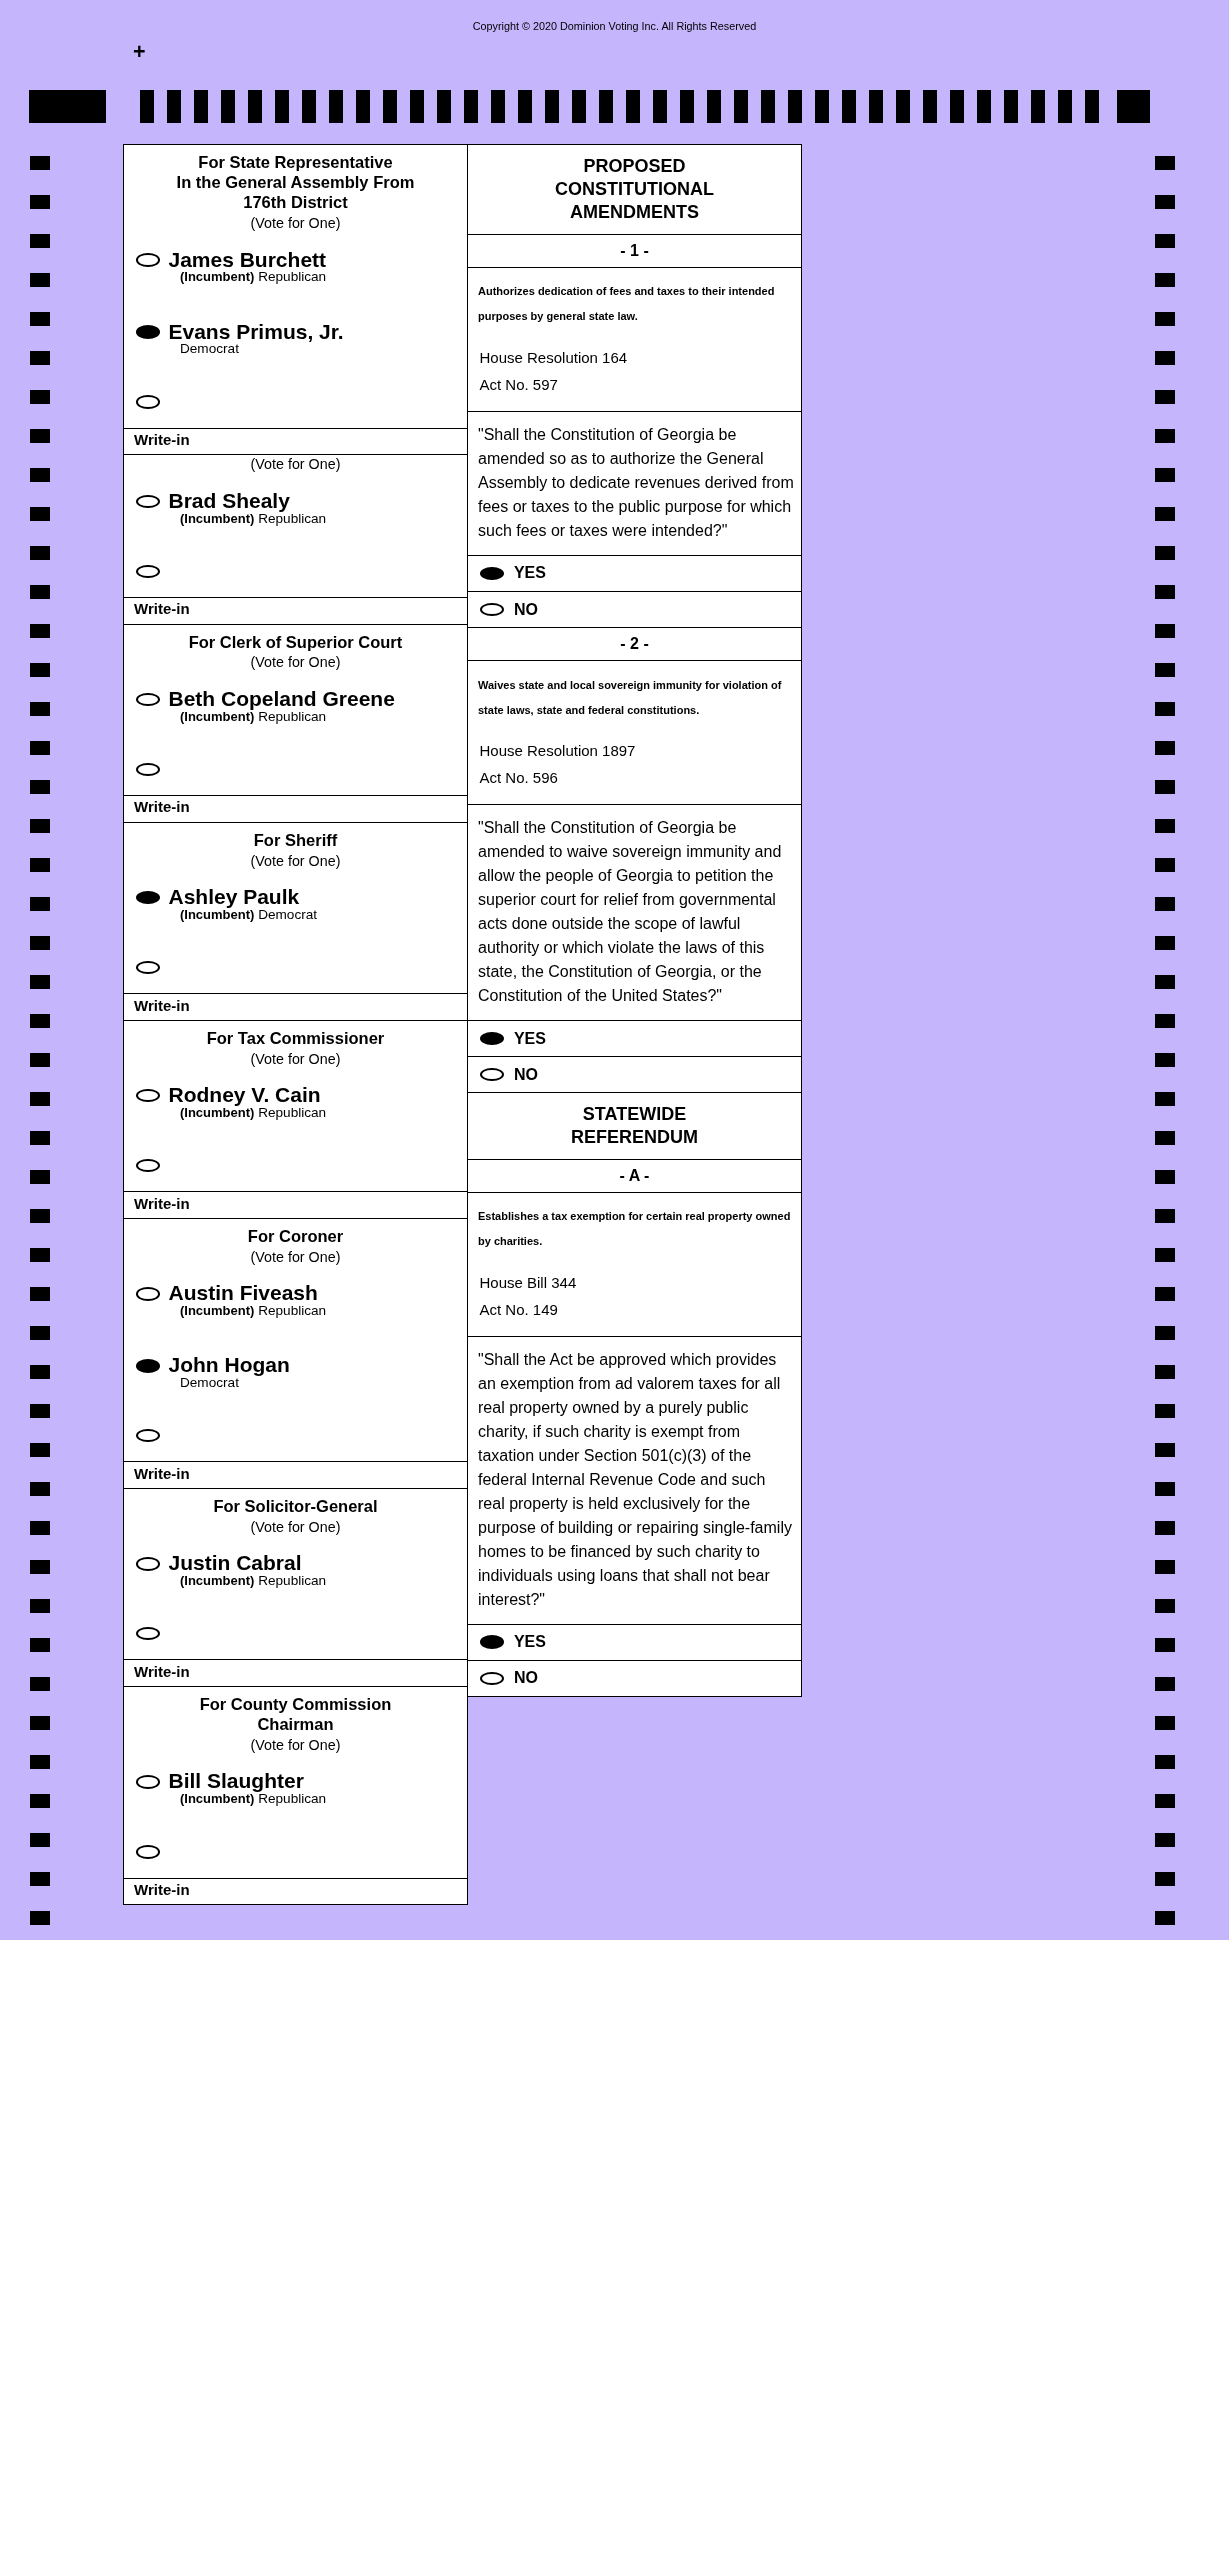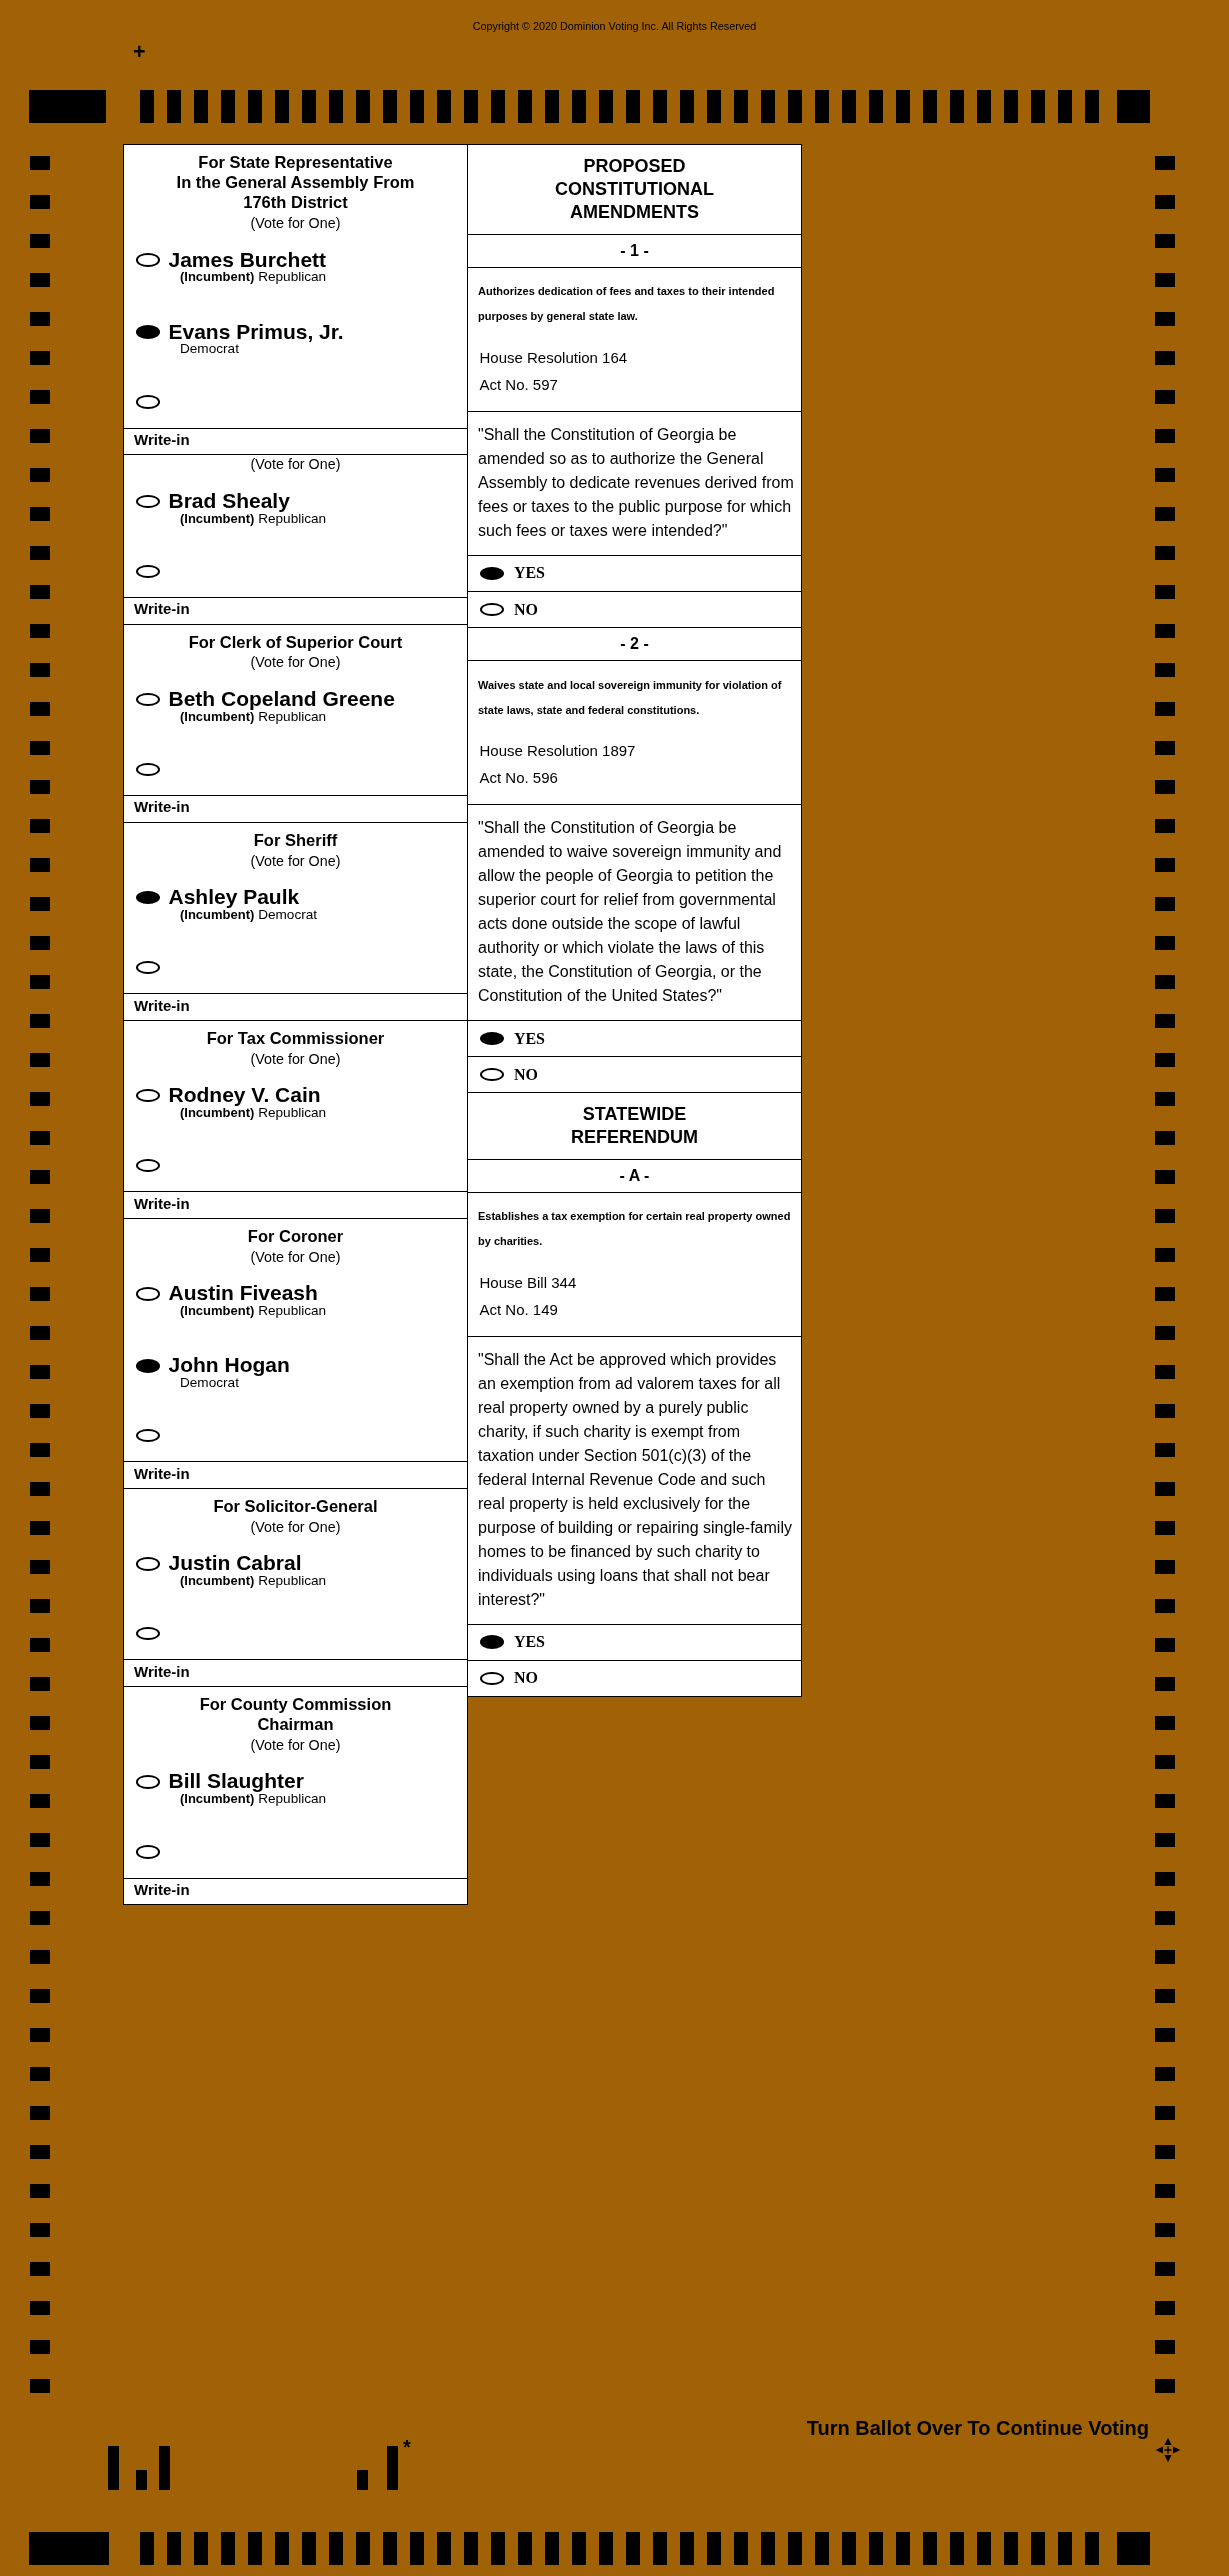--- a/index.html
+++ b/index.html
@@ -1,18 +1,18 @@
 <!DOCTYPE html>
 <html style="font-size:11.5px"><head>
 <meta charset="utf-8">
 <style>
   * { box-sizing: border-box; margin: 0; padding: 0; }
   body { margin: 0; background: #fff; }
   .page {
-    position: relative; width: 1229px; height: 2576px; background: #a16207;
+    position: relative; width: 1229px; height: 1940px; background: #c4b5fd;
     font-family: "Liberation Sans", "DejaVu Sans", sans-serif; color: #000; overflow: hidden;
   }
   .copyright { position: absolute; top: 20px; left: 0; width: 100%; text-align: center; font-size: 10.8px; }
   .plus-mark { position: absolute; top: 40px; left: 133px; font-size: 21.5px; font-weight: bold; }
 
   
   .tm   { position: absolute; background: #000; }
   .tm-row { position: absolute; height: 33px;
             background: repeating-linear-gradient(90deg, #000 0 13.6px, transparent 13.6px 27px); }
   .tm-col { position: absolute; width: 20px;
@@ -38,21 +38,21 @@
   .cand-detail b { font-size: 13px; }
   .blank-row { padding: 13px 0 17px 11.5px; }
   .writein { border-top: 1.4px solid #000; }
   .writein-label { font-size: 15px; font-weight: bold; padding: 2.2px 0 6.5px 10px; }
 
   .mhead { font-size: 18px; font-weight: bold; text-align: center; white-space: pre-line; line-height: 23px; padding: 10px 0; }
   .m-number { font-size: 16px; font-weight: bold; text-align: center; padding: 7.2px 0; border-bottom: 1.4px solid #000; }
   .m-summary { font-size: 11px; font-weight: bold; line-height: 25px; padding: 11.5px 8.6px 5.7px 10px; }
   .m-refs { font-size: 15px; line-height: 27px; white-space: pre-line; padding: 8.6px 8.6px 13px 11.5px; }
   .m-question { border-top: 1.4px solid #000; font-size: 16px; line-height: 24px; padding: 11.5px 5.7px 11.5px 10px; }
-  .choice { display: flex; align-items: center; border-top: 1.4px solid #000; padding: 8.6px 0 8.6px 11.5px; font-family: Liberation Serif, serif; }
+  .choice { display: flex; align-items: center; border-top: 1.4px solid #000; padding: 8.6px 0 8.6px 11.5px; }
   .choice-label { font-size: 16px; font-weight: bold; margin-left: 10px; }
 
   
   .turn-over { position: absolute; top: 2417px; right: 80px; font-size: 20px; font-weight: bold; }
   .crosshair { position: absolute; left: 1155px; top: 2437px; }
   .asterisk  { position: absolute; left: 403px; top: 2436px; font-size: 20px; font-weight: bold; }
 </style>
 </head>
 <body>
 

